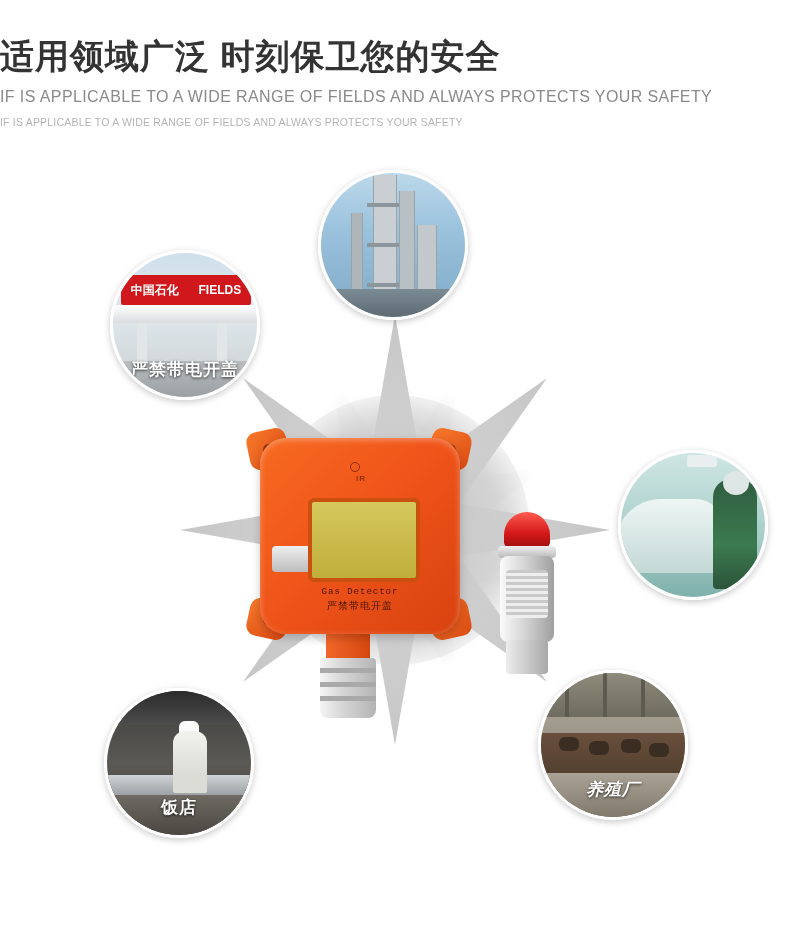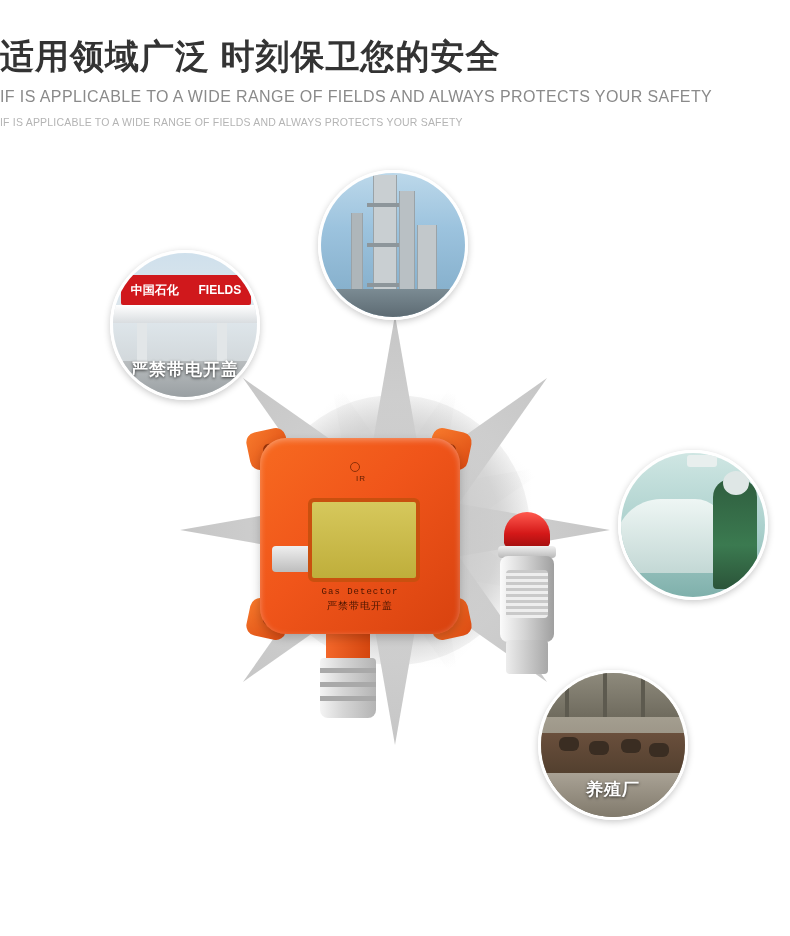--- a/index.html
+++ b/index.html
@@ -470,22 +470,32 @@
 
   <div class="bubble" style="left:618px; top:300px;">
     <div class="photo ph-paint">
       <div class="lamp"></div>
       <div class="car"></div>
       <div class="worker"></div>
       <div class="helmet"></div>
     </div>
   </div>
 
-
-  <div class="bubble" style="left:538px; top:520px;">
+  <div class="bubble" style="left:104px; top:538px;">
+    <div class="photo ph-rest">
+      <div class="hood"></div>
+      <div class="counter"></div>
+      <div class="hat"></div>
+      <div class="chef"></div>
+      <div class="floor"></div>
+    </div>
+    <div class="caption cap-low">饭店</div>
+  </div>
+
+  <div class="bubble" style="left:538px; top:520px;font-style:italic;">
     <div class="photo ph-farm">
       <div class="roof"></div>
       <div class="beam b1"></div>
       <div class="beam b2"></div>
       <div class="beam b3"></div>
       <div class="pen"></div>
       <div class="cow c1"></div>
       <div class="cow c2"></div>
       <div class="cow c3"></div>
       <div class="cow c4"></div>

